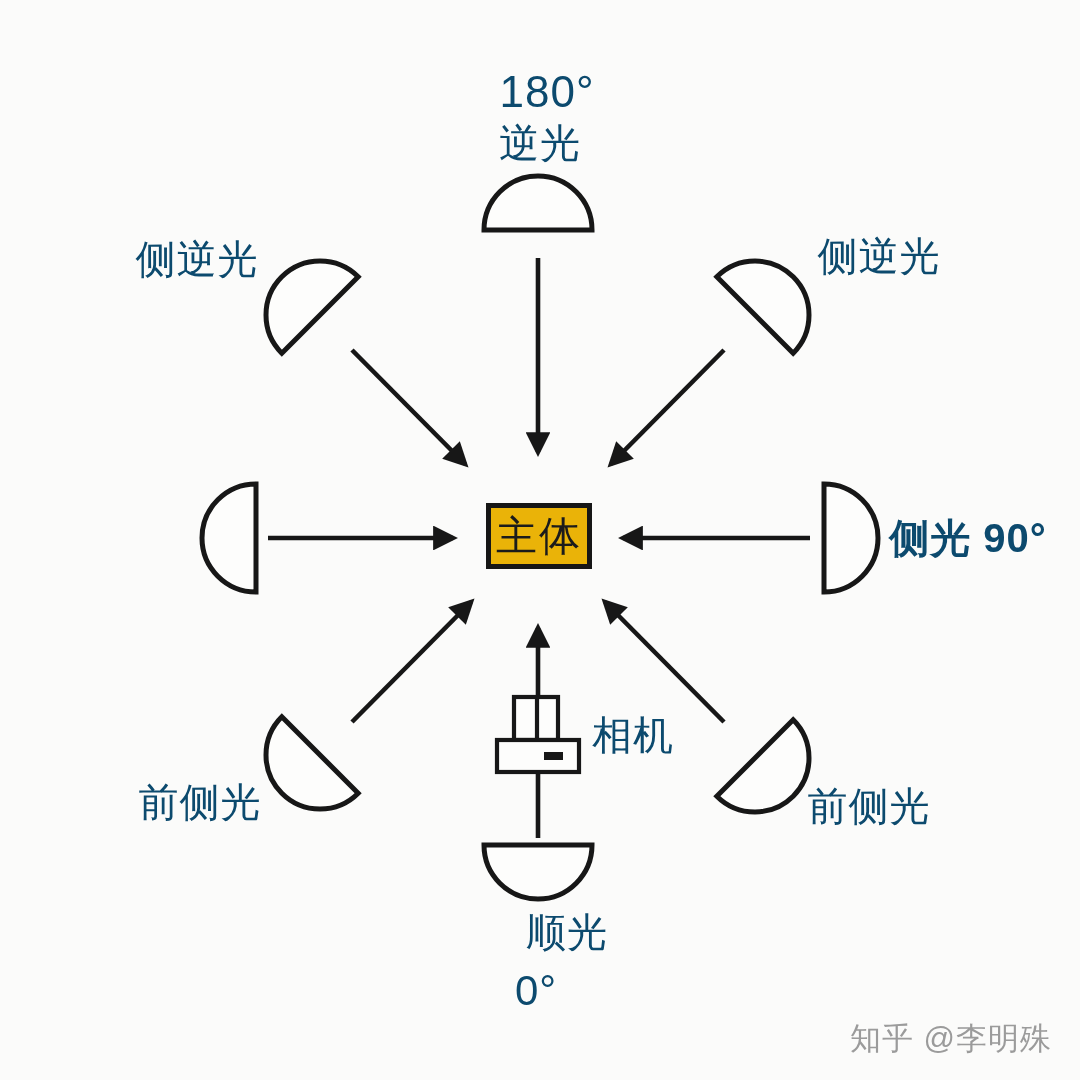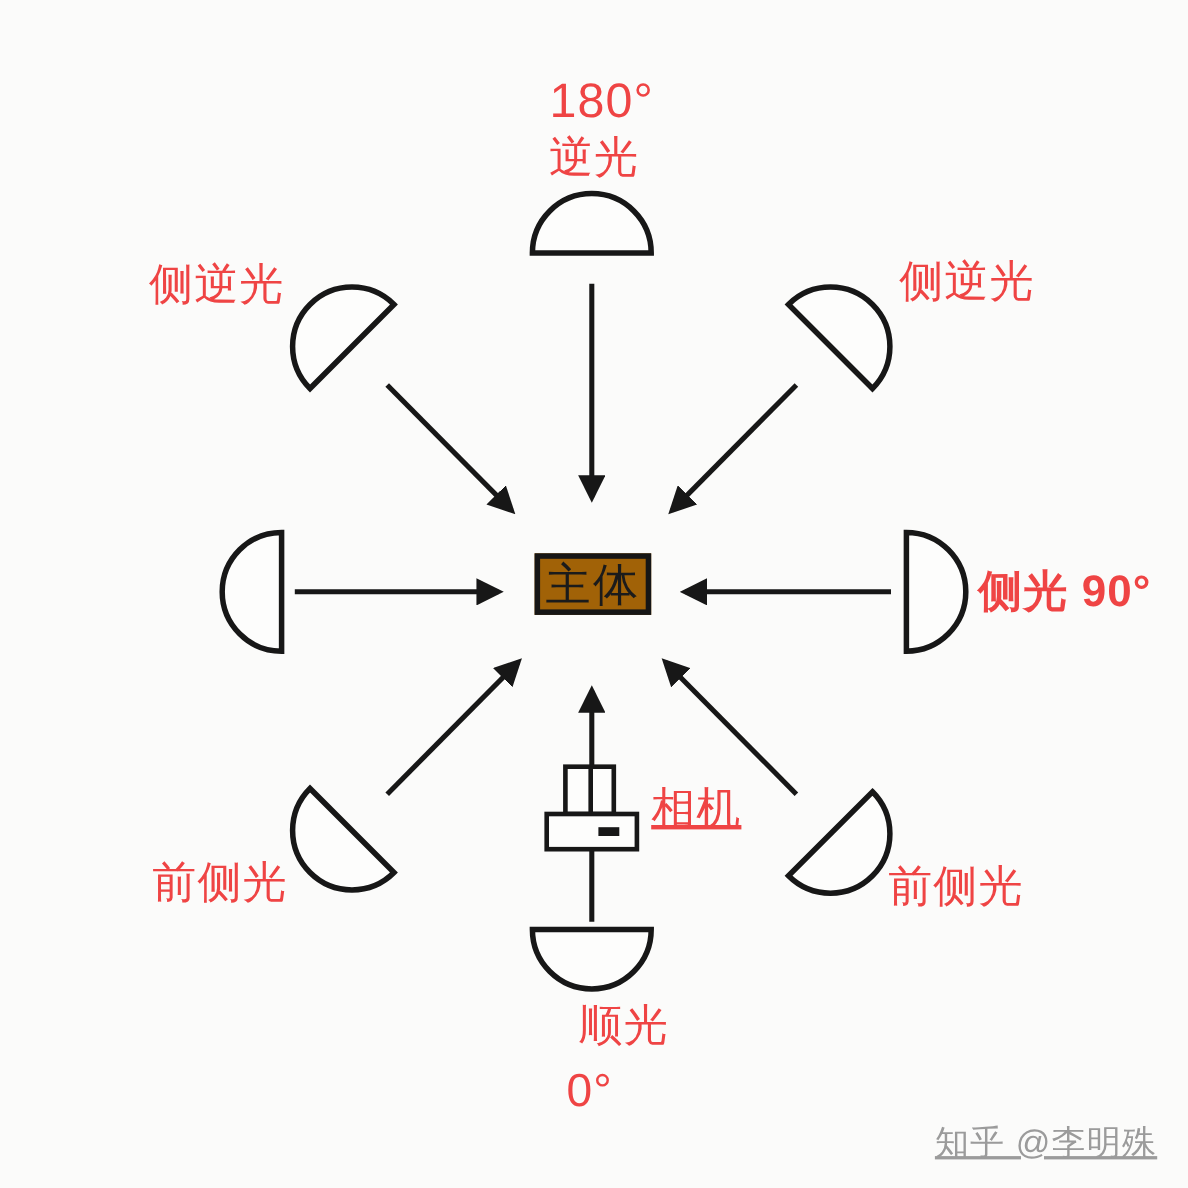--- a/index.html
+++ b/index.html
@@ -5,43 +5,43 @@
   html,body{margin:0;padding:0;background:#ffffff;}
   .stage{
     position:relative;width:1080px;height:1080px;overflow:hidden;
     background:#fbfbfa;
     font-family:"Liberation Sans","DejaVu Sans",sans-serif;
     color:#1b1b1b;
   }
   svg.diagram{position:absolute;left:0;top:0;width:1080px;height:1080px;}
   .label{
     position:absolute;transform:translate(-50%,-50%);
-    font-size:40px;line-height:1;white-space:nowrap;color:#ef4444;
+    font-size:40px;line-height:1;white-space:nowrap;color:#0c4a6e;
     letter-spacing:1px;
   }
   .lbl-angle-top{left:547px;top:92px;font-size:44px;}
   .lbl-name-top{left:540px;top:143px;}
   .lbl-tl{left:197px;top:259px;}
   .lbl-tr{left:879px;top:256px;}
   .lbl-left{left:112px;top:534px;}
   .lbl-right{left:968px;top:538px;font-weight:bold;}
   .lbl-bl{left:200px;top:802px;}
   .lbl-br{left:869px;top:806px;}
-  .lbl-camera{left:633px;top:735px;text-decoration:underline;}
+  .lbl-camera{left:633px;top:735px;}
   .lbl-name-bottom{left:567px;top:932px;}
   .lbl-angle-bottom{left:536px;top:991px;font-size:42px;}
   .subject-box{
-    position:absolute;left:486px;top:503px;width:106px;height:56px;
-    box-sizing:border-box;border:5px solid #161616;background:#a16207;
+    position:absolute;left:486px;top:503px;width:106px;height:66px;
+    box-sizing:border-box;border:5px solid #161616;background:#eab308;
     display:flex;align-items:center;justify-content:center;
     font-size:41px;letter-spacing:2px;
   }
   .watermark{
     position:absolute;right:28px;bottom:20px;
-    font-size:31px;color:#9b9b9b;letter-spacing:1px;white-space:nowrap;text-decoration:underline;
+    font-size:31px;color:#9b9b9b;letter-spacing:1px;white-space:nowrap;
   }
 </style>
 </head>
 <body>
 
 <div class="stage">
 
   <svg class="diagram" viewBox="0 0 1080 1080" aria-hidden="true">
     <defs>
       <marker id="ah" viewBox="0 0 10 10" refX="8" refY="5" markerWidth="5.4" markerHeight="5.4" orient="auto-start-reverse">

